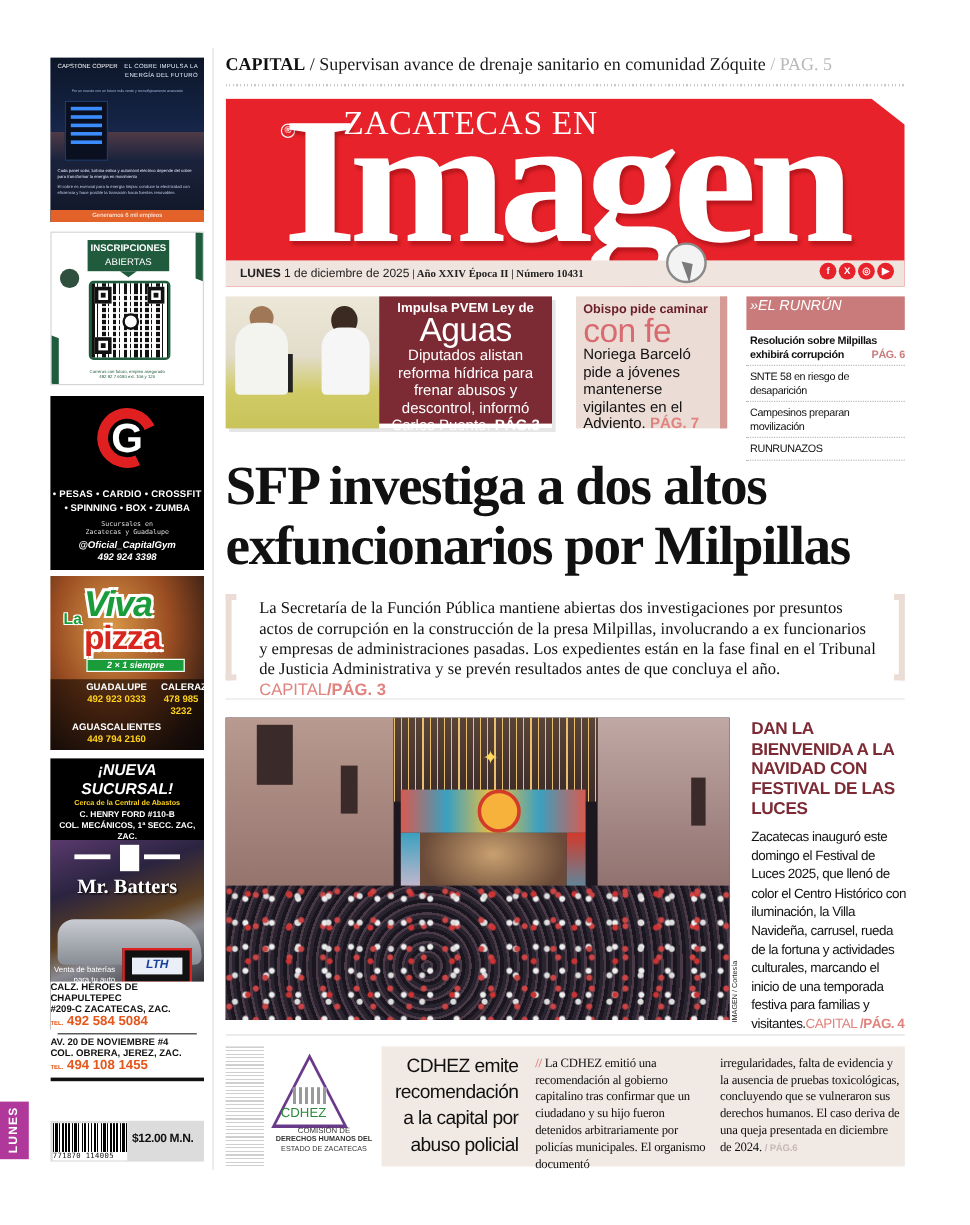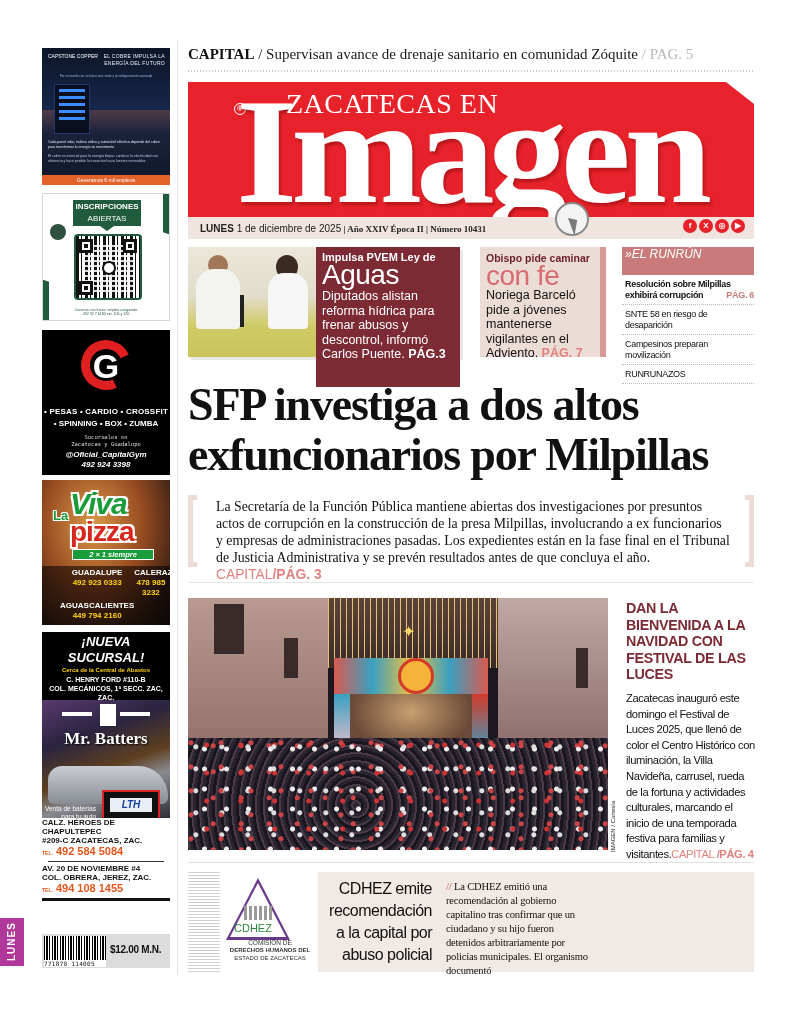--- a/index.html
+++ b/index.html
@@ -112,21 +112,21 @@
   .social span { width:14px; height:14px; border-radius:50%; background:#e8222a; color:#fff; font-size:8px; font-weight:bold; text-align:center; line-height:14px; }
 
   
   .t1 { position:absolute; left:188px; top:247px; width:272px; height:110px; box-shadow:3px 3px 0 #e6e6e6; }
   .t1 .photo { position:absolute; left:0; top:0; width:128px; height:110px; background: linear-gradient(180deg,#ece7d8 0%,#e2dccb 45%,#d0cb66 72%,#c9c35a 100%); overflow:hidden; }
   .t1 .p1 { position:absolute; left:8px; top:22px; width:44px; height:60px; background:#f3f3f0; border-radius:18px 18px 4px 4px; }
   .t1 .h1 { position:absolute; left:20px; top:8px; width:20px; height:20px; border-radius:50%; background:#a07858; }
   .t1 .p2 { position:absolute; left:80px; top:26px; width:40px; height:56px; background:#f6f6f6; border-radius:16px 16px 4px 4px; }
   .t1 .h2 { position:absolute; left:88px; top:8px; width:22px; height:24px; border-radius:50%; background:#3a2a22; }
   .t1 .mic { position:absolute; left:52px; top:48px; width:4px; height:32px; background:#222; }
-  .t1 .box { position:absolute; left:128px; top:0; width:144px; height:140px; background:#7c2a34; color:#fff; padding:4px 6px; }
+  .t1 .box { position:absolute; left:128px; top:0; width:144px; height:106px; background:#7c2a34; color:#fff; padding:4px 6px;text-align:center; }
   .t1 .kick { font-size:11px; font-weight:bold; line-height:12px; }
   .t1 .big { font-size:28px; font-weight:normal; line-height:24px; color:#fff; letter-spacing:-.5px; }
   .t1 .body { font-size:12.5px; line-height:14.5px; margin-top:2px; }
   .t1 .pg { font-weight:bold; }
 
   .t2 { position:absolute; left:480px; top:247px; width:126px; height:110px; background:#ecdcd6; border-right:6px solid #d69a95; padding:5px 6px; }
   .t2 .kick { font-size:10.5px; font-weight:bold; color:#6a1f28; line-height:12px; }
   .t2 .big { font-size:28px; color:#d86b6f; line-height:24px; letter-spacing:-.5px; }
   .t2 .body { font-size:12.5px; line-height:14.5px; color:#111; }
   .t2 .pg { color:#e0837f; font-weight:bold; }
@@ -407,13 +407,14 @@
   <div class="tri"></div>
   <div class="fam"></div>
   <div class="nm">CDHEZ</div>
   <div class="f1">COMISIÓN DE</div>
   <div class="f2">DERECHOS HUMANOS DEL</div>
   <div class="f3">ESTADO DE ZACATECAS</div>
 </div>
 <div class="cdbox">
   <div class="ttl">CDHEZ emite recomendación a la capital por abuso policial</div>
   <div class="c1"><span class="sl">// </span><span>La CDHEZ emitió una recomendación al gobierno capitalino tras confirmar que un ciudadano y su hijo fueron detenidos arbitrariamente por policías municipales. El organismo documentó</span></div>
+  <div class="c2"><span>irregularidades, falta de evidencia y la ausencia de pruebas toxicológicas, concluyendo que se vulneraron sus derechos humanos. El caso deriva de una queja presentada en diciembre de 2024. </span><span class="pg">/ PÁG.6</span></div>
 </div>
 
 </body></html>

